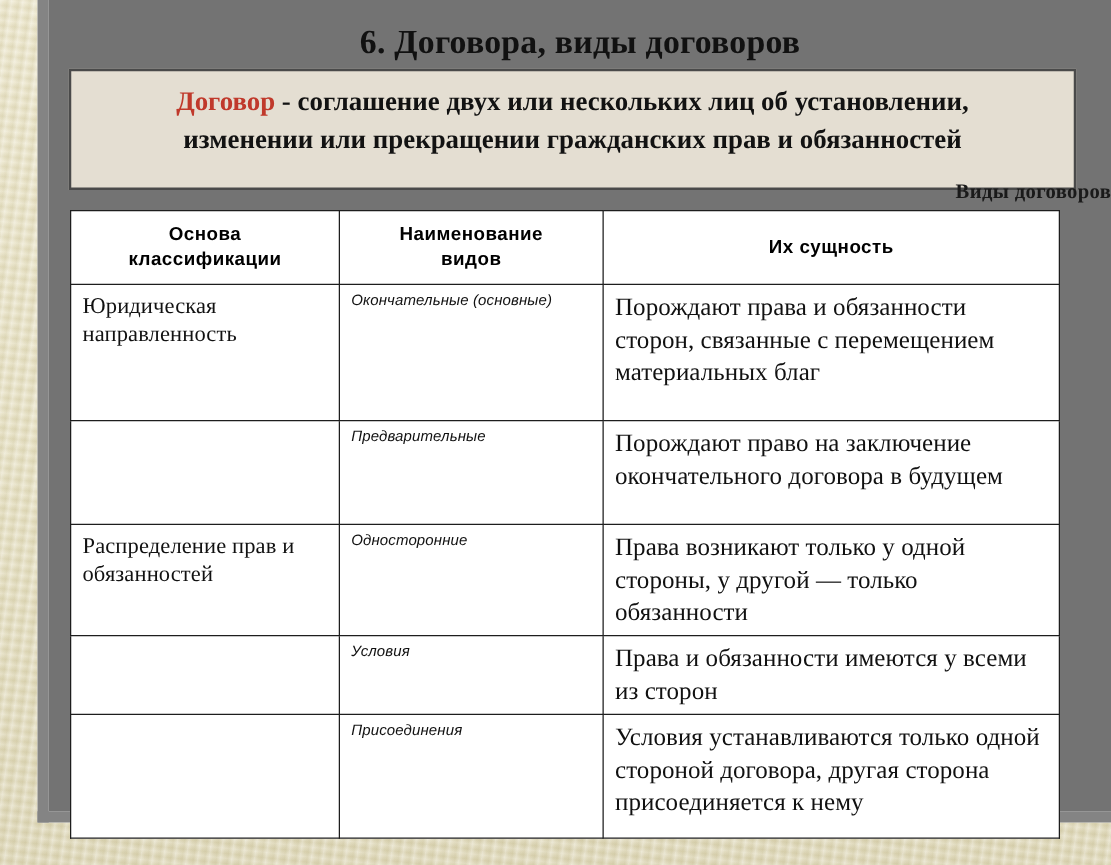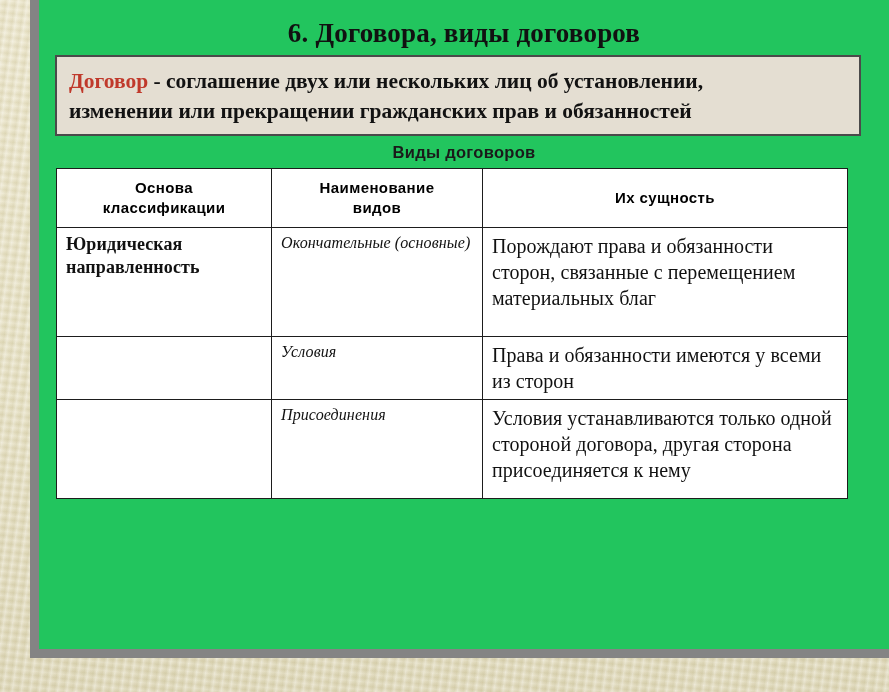--- a/index.html
+++ b/index.html
@@ -25,64 +25,65 @@
     background:#ffffff;
     border-left:9px solid #848484;
     border-right:0;
     border-top:0;
     border-bottom:9px solid #848484;
     box-sizing:border-box;
   }
   .plate-inner{
     position:absolute;
     left:0;top:0;right:0;bottom:0;
-    background:#22c55e;
+    background:#737373;
   }
   
   .slide-title{
     position:absolute;
     left:0; right:0; top:18px;
     text-align:center;
     font-size:27px;
     font-weight:bold;
     color:#111;
     letter-spacing:0.2px;
     font-family:"Liberation Serif", serif;
   }
   
   .def-box{
     position:absolute;
     left:16px; top:55px;
     width:806px;
     background:#e4ded2;
     border:2px solid #4a4a4a;
     box-sizing:border-box;
-    padding:10px 12px 8px 12px;
+    padding:10px 12px 24px 12px;
+    text-align:center;
     line-height:1.38;
   }
   .def-line{
     font-size:21.5px;
     font-weight:bold;
     color:#121212;
     font-family:"Liberation Serif", serif;
     white-space:nowrap;
   }
   .def-term{
     color:#c0392b;
     font-weight:bold;
   }
   
   .tbl-caption{
     position:absolute;
     left:0; right:0; top:143px;
-    text-align:center;
+    text-align:right;
     font-size:16.5px;
     font-weight:bold;
     color:#1a1a1a;
-    font-family:Liberation Sans, sans-serif;
+    font-family:Liberation Serif, serif;
     letter-spacing:0.3px;
   }
   
   .tbl-wrap{
     position:absolute;
     left:17px; top:168px;
     width:791px;
   }
   table.types{
     border-collapse:collapse;
@@ -110,26 +111,25 @@
   col.c1{width:215px;}
   col.c2{width:211px;}
   col.c3{width:365px;}
 
   td.basis{
     font-size:18px;
     font-family:"Liberation Serif", serif;
     color:#111;
     line-height:1.25;
     letter-spacing:0.1px;
-    font-weight:bold;
   }
   td.kind{
-    font-size:16px;
+    font-size:12px;
     font-style:italic;
-    font-family:Liberation Serif, serif;
+    font-family:Liberation Sans, sans-serif;
     color:#111;
     line-height:1.3;
     letter-spacing:0.1px;
   }
   td.essence{
     font-size:20px;
     font-family:"Liberation Serif", serif;
     color:#111;
     line-height:1.3;
     letter-spacing:0.05px;
@@ -179,20 +179,30 @@
               </th>
               <th>Их сущность</th>
             </tr>
           </thead>
           <tbody>
             <tr class="r1">
               <td class="basis">Юридическая направленность</td>
               <td class="kind">Окончательные (основные)</td>
               <td class="essence">Порождают права и обязанности сторон, связанные с перемещением материальных благ</td>
             </tr>
+            <tr class="r2">
+              <td class="basis blank"></td>
+              <td class="kind">Предварительные</td>
+              <td class="essence">Порождают право на заключение окончательного договора в будущем</td>
+            </tr>
+            <tr class="r3">
+              <td class="basis">Распределение прав и обязанностей</td>
+              <td class="kind">Односторонние</td>
+              <td class="essence">Права возникают только у одной стороны, у другой — только обязанности</td>
+            </tr>
             <tr class="r4">
               <td class="basis blank"></td>
               <td class="kind">Условия</td>
               <td class="essence">Права и обязанности имеются у всеми из сторон</td>
             </tr>
             <tr class="r6">
               <td class="basis blank"></td>
               <td class="kind">Присоединения</td>
               <td class="essence">Условия устанавливаются только одной стороной договора, другая сторона присоединяется к нему</td>
             </tr>

